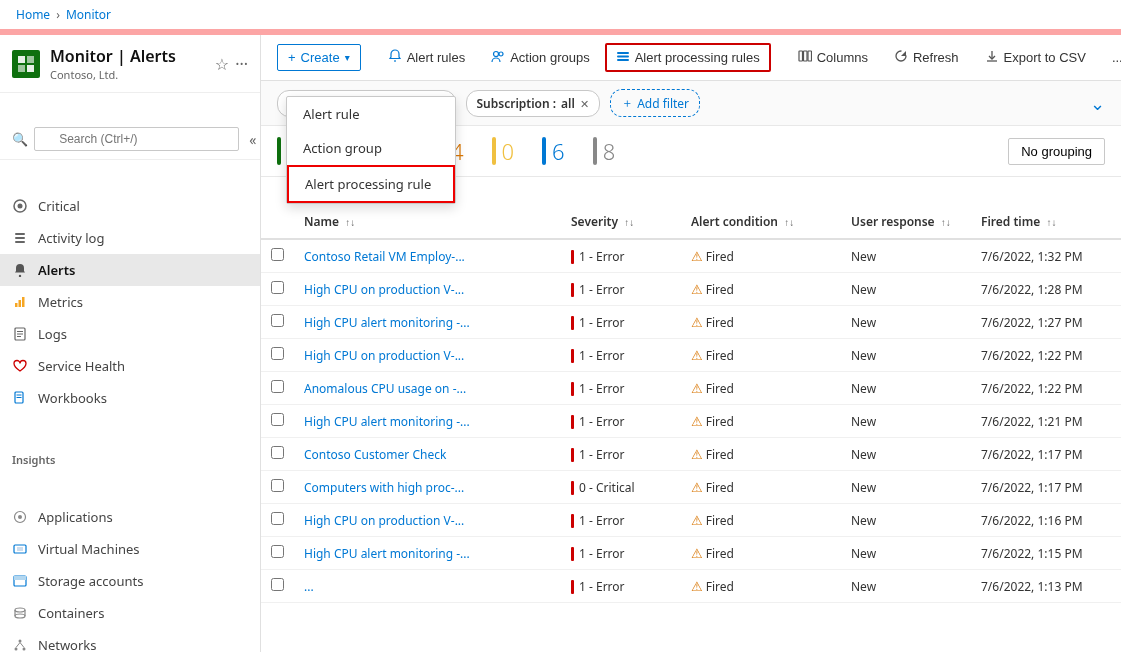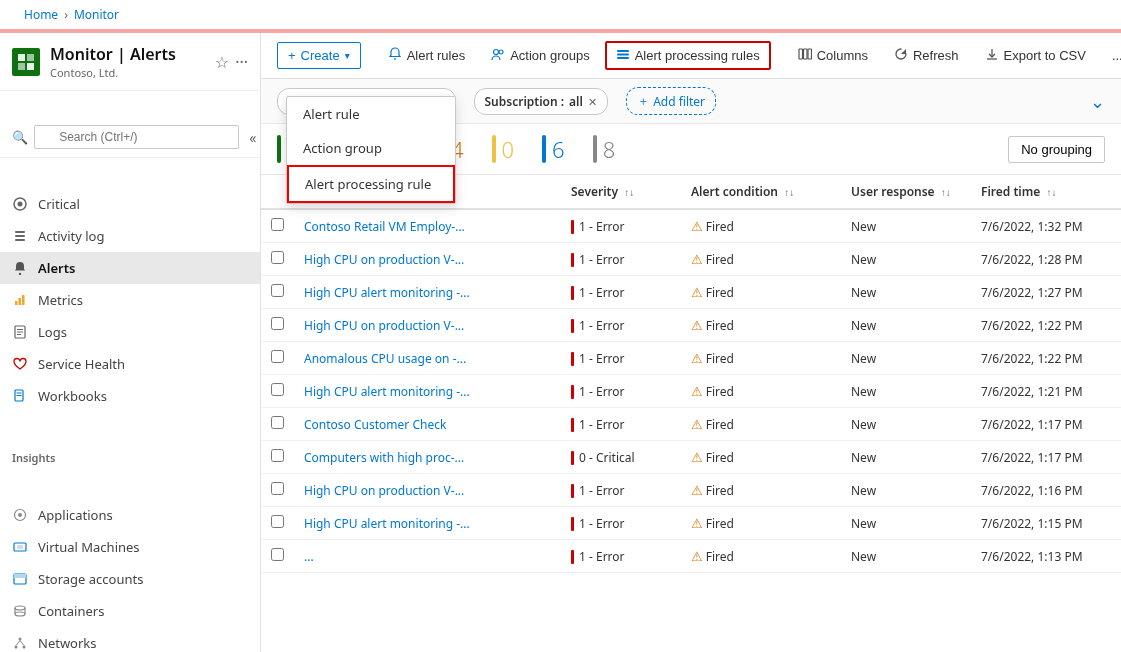--- a/index.html
+++ b/index.html
@@ -1,20 +1,20 @@
 <!DOCTYPE html>
 <html><head>
   <meta charset="utf-8">
   <style>
     * { box-sizing: border-box; margin: 0; padding: 0; }
     body { font-family: 'Segoe UI', system-ui, sans-serif; font-size: 13px; color: #333; background: #fff; overflow: hidden; }
 
     
     .app { display: flex; flex-direction: column; height: 652px; width: 1121px; }
-    .breadcrumb-bar { display: flex; align-items: flex-start; padding: 6px 24px; background: #fff; border-bottom: 4px solid #fca5a5; font-size: 12px; color: #0078d4; gap: 6px; }
+    .breadcrumb-bar { display: flex; align-items: flex-start; padding: 6px 16px; background: #fff; border-bottom: 6px solid #fca5a5; font-size: 12px; color: #0078d4; gap: 6px; }
     .breadcrumb-sep { color: #666; }
     .main-layout { display: flex; flex: 1; overflow: hidden; }
 
     
     .sidebar { width: 261px; border-right: 1px solid #e0e0e0; background: #fff; display: flex; flex-direction: column; overflow-y: auto; flex-shrink: 0; gap: 26px; }
     .sidebar-header { display: flex; align-items: center; padding: 10px 12px; gap: 10px; border-bottom: 1px solid #eee; }
     .sidebar-logo { width: 28px; height: 28px; background: #0e700e; display: flex; align-items: center; justify-content: center; color: white; font-weight: bold; font-size: 14px; border-radius: 2px; flex-shrink: 0; }
     .sidebar-title { font-size: 16px; font-weight: 600; color: #111; }
     .sidebar-subtitle { font-size: 11px; color: #666; }
     .sidebar-title-group { display: flex; flex-direction: column; }
@@ -41,38 +41,38 @@
     .toolbar-btn .caret { font-size: 10px; }
     .toolbar-sep { width: 1px; height: 22px; background: #e0e0e0; margin: 0 4px; }
 
     
     .dropdown-overlay { position: absolute; top: 0; left: 0; width: 1121px; height: 652px; z-index: 5; pointer-events: none; padding-left: 22px; }
     .dropdown-menu { position: absolute; top: 96px; left: 286px; background: #fff; border: 1px solid #c8c8c8; box-shadow: 0 4px 12px rgba(0,0,0,0.15); border-radius: 2px; z-index: 100; width: 170px; pointer-events: all; }
     .dropdown-item { padding: 8px 16px; cursor: pointer; font-size: 13px; color: #333; }
     .dropdown-item.highlighted { border: 2px solid #e00; background: #fff; }
 
     
-    .filters-bar { display: flex; align-items: center; padding: 8px 16px; border-bottom: 1px solid #e8e8e8; gap: 18px; flex-shrink: 0; background: #fafafa; }
+    .filters-bar { display: flex; align-items: center; padding: 8px 16px; border-bottom: 1px solid #e8e8e8; gap: 10px; flex-shrink: 0; background: #fafafa; }
     .filter-chip { display: flex; align-items: center; gap: 5px; padding: 4px 10px; background: #fff; border: 1px solid #c8c8c8; border-radius: 12px; font-size: 12px; cursor: pointer; }
     .filter-chip .label { font-weight: 600; }
     .filter-chip .x { color: #666; font-size: 11px; cursor: pointer; }
     .add-filter-btn { display: flex; align-items: center; gap: 4px; padding: 4px 10px; font-size: 12px; color: #0078d4; cursor: pointer; border: 1px dashed #0078d4; border-radius: 12px; background: transparent; }
     .filter-spacer { flex: 1; }
     .expand-btn { color: #0078d4; font-size: 18px; cursor: pointer; }
 
     
     .summary-bar { display: flex; align-items: center; padding: 10px 16px; border-bottom: 1px solid #e8e8e8; gap: 28px; flex-shrink: 0; }
     .count-group { display: flex; align-items: center; gap: 6px; }
     .count-bar { width: 4px; height: 28px; border-radius: 2px; flex-shrink: 0; }
     .count-val { font-size: 22px; font-weight: 300; }
     .count-info { display: flex; flex-direction: column; }
     .grouping-btn { margin-left: auto; padding: 5px 12px; border: 1px solid #c8c8c8; border-radius: 2px; background: #fff; font-size: 13px; cursor: pointer; }
 
     
-    .table-area { flex: 1; overflow-y: auto; }
+    .table-area { flex: 1; overflow-y: auto; margin-top: 28px; }
     table { width: 100%; border-collapse: collapse; }
     thead tr { border-bottom: 2px solid #e0e0e0; background: #fff; }
     th { padding: 8px 10px; text-align: left; font-weight: 600; font-size: 12px; color: #333; white-space: nowrap; border-bottom: 1px solid #e0e0e0; position: sticky; top: 0; background: #fff; z-index: 2; }
     td { padding: 7px 10px; font-size: 12px; color: #333; border-bottom: 1px solid #f0f0f0; }
     .col-check { width: 32px; }
     .col-name { min-width: 200px; }
     .col-sev { width: 120px; }
     .col-condition { width: 160px; }
     .col-response { width: 130px; }
     .col-time { width: 150px; }

